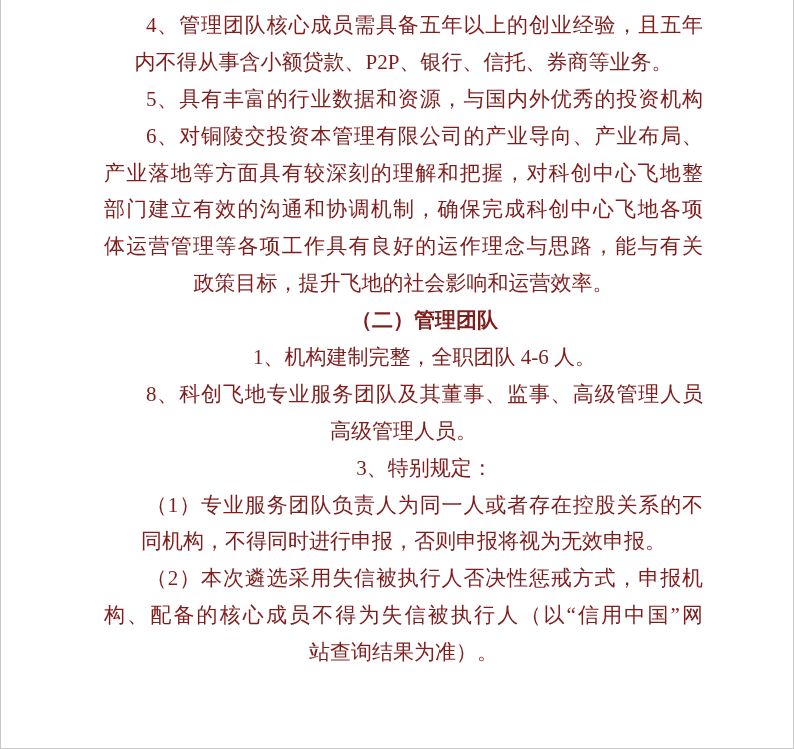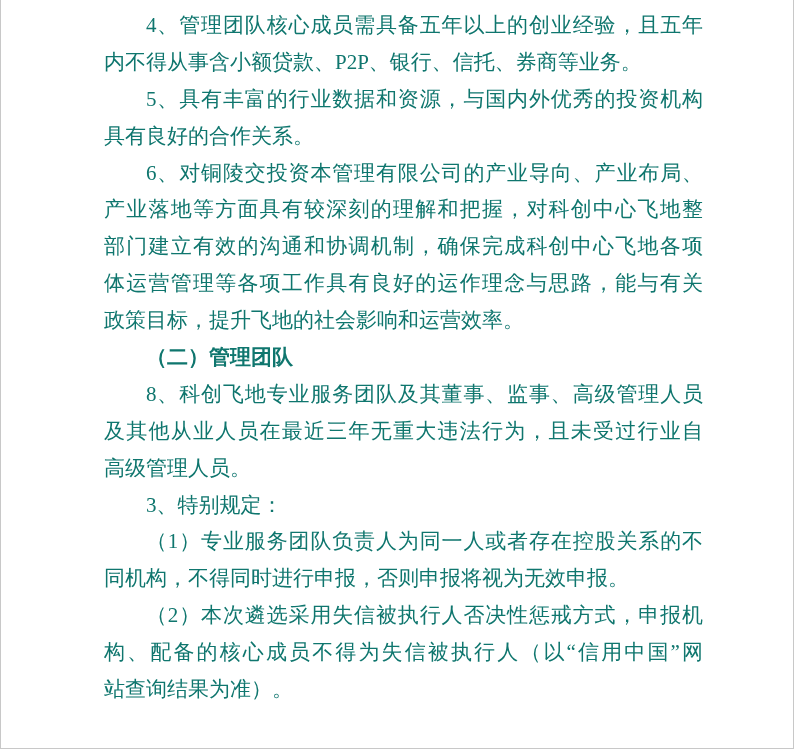--- a/index.html
+++ b/index.html
@@ -20,32 +20,32 @@
     background: #ffffff;
     border-left: 1px solid #c8c8c8;
     border-right: 1px solid #c8c8c8;
     border-bottom: 1px solid #c8c8c8;
     overflow: hidden;
   }
   .doc {
     box-sizing: border-box;
     width: 100%;
     padding: 7px 90px 0 103px; 
-    color: #0f766e;
+    color: #7f1d1d;
     font-size: 21px;
     line-height: 36.9px;
   }
   .para {
     margin: 0;
     padding: 0;
   }
   .line {
     height: 36.9px;
     overflow: hidden;
-    text-align: left;
+    text-align: center;
     white-space: nowrap;
   }
   
   .line.fill {
     white-space: normal;
     text-align: justify;
     text-align-last: justify;
     text-justify: inter-character;
   }
   
@@ -62,39 +62,40 @@
 <div class="page">
   <div class="doc">
 
     <div class="para">
       <div class="line indent fill">4、管理团队核心成员需具备五年以上的创业经验，且五年</div>
       <div class="line">内不得从事含小额贷款、P2P、银行、信托、券商等业务。</div>
     </div>
 
     <div class="para">
       <div class="line indent fill">5、具有丰富的行业数据和资源，与国内外优秀的投资机构</div>
-      <div class="line">具有良好的合作关系。</div>
     </div>
 
     <div class="para">
       <div class="line indent fill">6、对铜陵交投资本管理有限公司的产业导向、产业布局、</div>
       <div class="line fill">产业落地等方面具有较深刻的理解和把握，对科创中心飞地整</div>
       <div class="line fill">部门建立有效的沟通和协调机制，确保完成科创中心飞地各项</div>
       <div class="line fill">体运营管理等各项工作具有良好的运作理念与思路，能与有关</div>
       <div class="line">政策目标，提升飞地的社会影响和运营效率。</div>
     </div>
 
     <div class="para">
       <div class="line indent heading">（二）管理团队</div>
     </div>
 
+    <div class="para">
+      <div class="line indent">1、机构建制完整，全职团队 4-6 人。</div>
+    </div>
 
     <div class="para">
       <div class="line indent fill">8、科创飞地专业服务团队及其董事、监事、高级管理人员</div>
-      <div class="line fill">及其他从业人员在最近三年无重大违法行为，且未受过行业自</div>
       <div class="line">高级管理人员。</div>
     </div>
 
     <div class="para">
       <div class="line indent">3、特别规定：</div>
     </div>
 
     <div class="para">
       <div class="line indent fill">（1）专业服务团队负责人为同一人或者存在控股关系的不</div>
       <div class="line">同机构，不得同时进行申报，否则申报将视为无效申报。</div>

